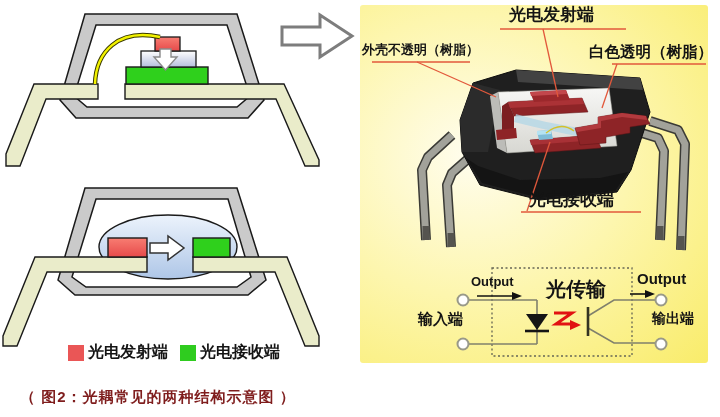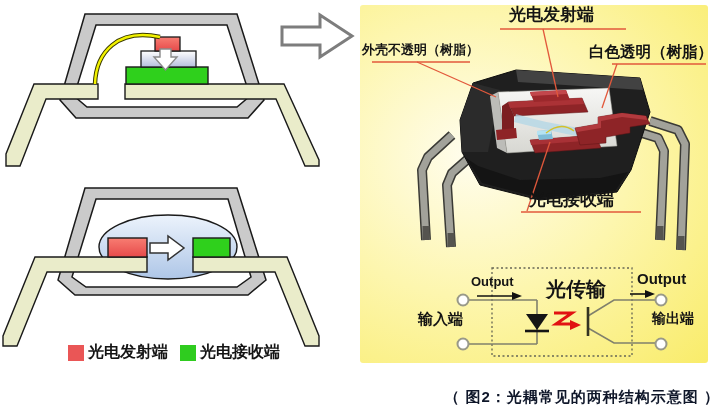--- a/index.html
+++ b/index.html
@@ -18,22 +18,22 @@
   .lbl-output-en{left:637px;top:271px;font-size:15px;}
   .lbl-light{left:546px;top:278px;font-size:20px;}
   .lbl-input-cn{left:418px;top:311px;font-size:15px;}
   .lbl-output-cn{left:652px;top:311px;font-size:14px;}
   .legend{position:absolute;left:68px;top:342px;display:flex;align-items:center;gap:12px;}
   .legend-item{display:flex;align-items:center;gap:4px;}
   .sw{width:16px;height:16px;display:inline-block;}
   .sw-red{background:#ea5656;}
   .sw-green{background:#2fcc1f;}
   .legend-label{font-size:16px;font-weight:bold;color:#141414;}
-  .caption{position:absolute;left:20px;top:388px;width:700px;text-align:right;
-       font-size:15px;font-weight:bold;color:#0f172a;letter-spacing:1px;}
+  .caption{position:absolute;left:20px;top:388px;width:700px;text-align:left;
+       font-size:15px;font-weight:bold;color:#7f1d1d;letter-spacing:1px;}
 </style>
 </head>
 <body>
 
 <div class="stage">
 
   <div class="yellow-panel"></div>
 
   <svg class="art" width="720" height="417" viewBox="0 0 720 417">
     <defs>

